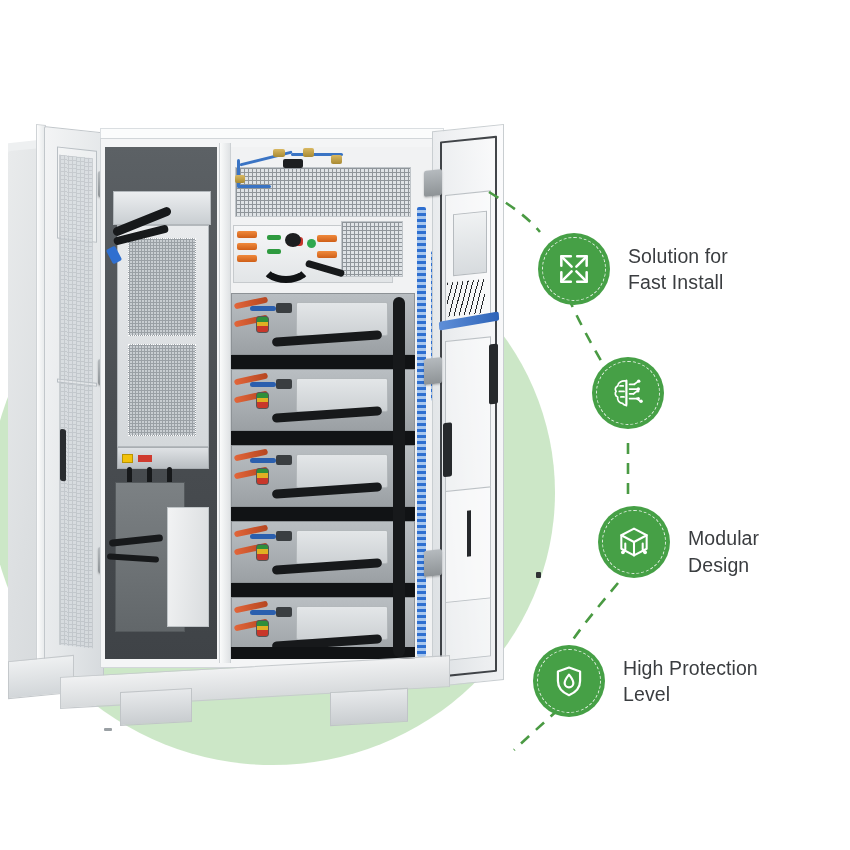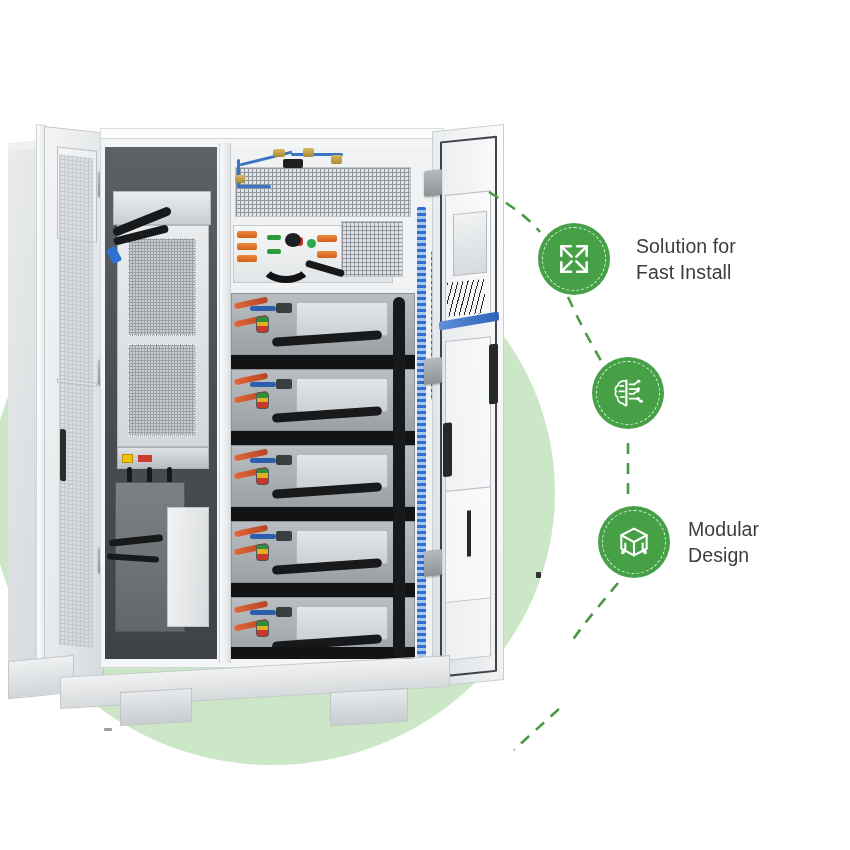--- a/index.html
+++ b/index.html
@@ -515,21 +515,21 @@
   <svg class="connectors" viewBox="0 0 850 850">
     <g stroke="#4a9a43" stroke-width="2.6" fill="none" stroke-dasharray="11 9" stroke-linecap="butt">
       <path d="M 489 192 C 515 208, 528 218, 540 232"></path>
       <path d="M 568 297 C 583 330, 594 348, 604 366"></path>
       <path d="M 628 443 L 628 503"></path>
       <path d="M 618 583 C 600 605, 585 622, 572 641"></path>
       <path d="M 559 709 C 540 726, 527 738, 514 750"></path>
     </g>
   </svg>
 
-  <div class="feature" style="left:538px; top:223px;gap:8px;">
+  <div class="feature" style="left:538px; top:233px;">
     <div class="badge">
       <svg viewBox="0 0 48 48">
         <g stroke="#ffffff" stroke-width="3.2" fill="none" stroke-linecap="round" stroke-linejoin="round">
           <path d="M20 8 H8 V20"></path>
             <path d="M8 8 L21 21"></path>
           <path d="M28 8 H40 V20"></path>
             <path d="M40 8 L27 21"></path>
           <path d="M20 40 H8 V28"></path>
             <path d="M8 40 L21 27"></path>
           <path d="M28 40 H40 V28"></path>
@@ -563,34 +563,46 @@
           <circle cx="37.5" cy="9" r="2.2"></circle>
           <circle cx="37" cy="19" r="2.2"></circle>
           <circle cx="36.5" cy="21.5" r="2"></circle>
           <circle cx="40.5" cy="34.5" r="2.2"></circle>
           <circle cx="37" cy="31" r="2"></circle>
         </g>
       </svg>
     </div>
   </div>
 
-  <div class="feature" style="left:598px; top:506px;">
+  <div class="feature" style="left:598px; top:506px;align-items:flex-end;">
     <div class="badge">
       <svg viewBox="0 0 48 48">
         <g stroke="#ffffff" stroke-width="2.6" fill="none" stroke-linecap="round" stroke-linejoin="round">
           <path d="M24 7 L40 15.5 L24 24 L8 15.5 Z"></path>
           <path d="M8 15.5 V32.5 L24 41 V24"></path>
           <path d="M40 15.5 V32.5 L24 41"></path>
           <path d="M13 26 v7 a2.6 2.6 0 0 1 -2.6 2.6"></path>
           <path d="M35 26 v7 a2.6 2.6 0 0 0 2.6 2.6"></path>
         </g>
         <g fill="#ffffff">
           <circle cx="10" cy="37" r="2.4"></circle>
           <circle cx="38" cy="37" r="2.4"></circle>
         </g>
       </svg>
     </div>
     <div class="feature-label">Modular
 Design</div>
   </div>
 
+  <div class="feature" style="left:533px; top:645px;">
+    <div class="badge">
+      <svg viewBox="0 0 48 48">
+        <g stroke="#ffffff" stroke-width="2.8" fill="none" stroke-linecap="round" stroke-linejoin="round">
+          <path d="M24 7 L38 12 V24 C38 33, 31 39, 24 42 C17 39, 10 33, 10 24 V12 Z"></path>
+          <path d="M24 16 C20 21, 18.5 23.5, 18.5 26.5 A5.5 5.5 0 0 0 29.5 26.5 C29.5 23.5, 28 21, 24 16 Z"></path>
+        </g>
+      </svg>
+    </div>
+    <div class="feature-label">High Protection
+Level</div>
+  </div>
 
 </div>
 
 </body></html>

